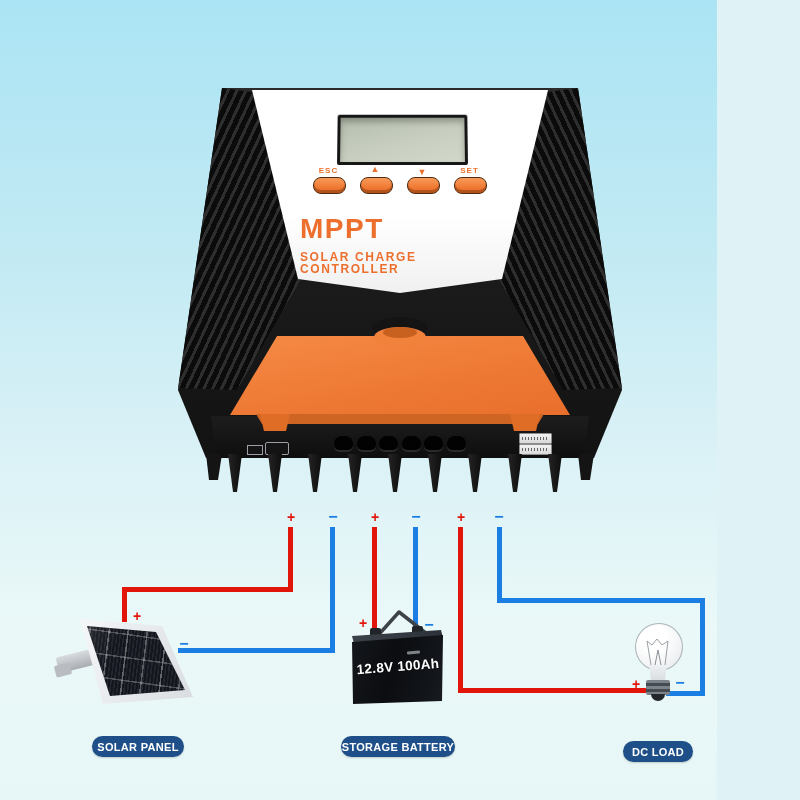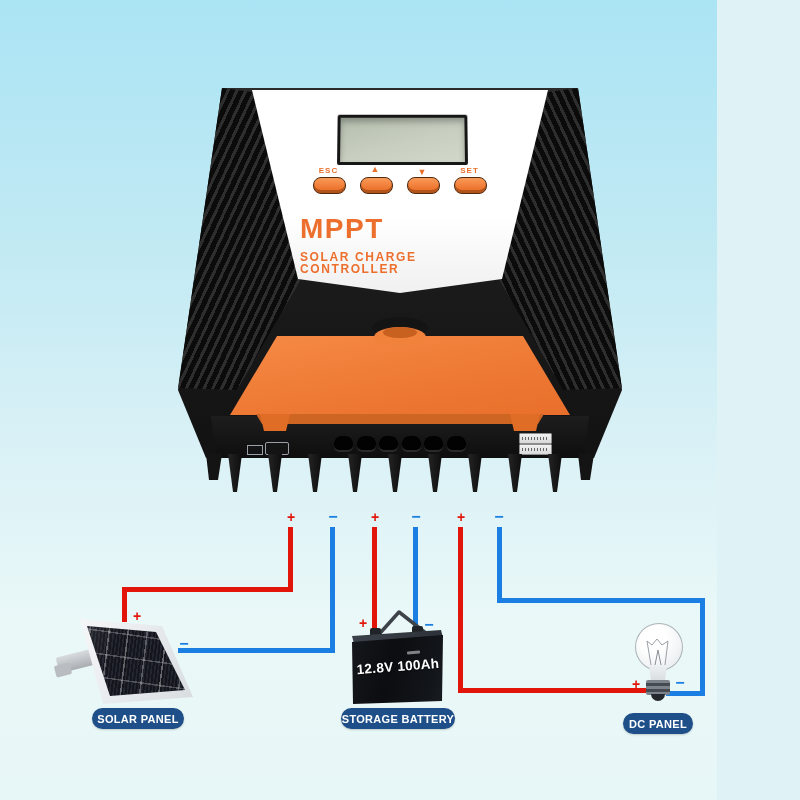--- a/index.html
+++ b/index.html
@@ -93,21 +93,21 @@
     border:1px solid rgba(160,168,175,.85);}
   .neck{left:18px;top:47px;width:24px;height:16px;
     clip-path:polygon(3px 0,21px 0,19px 16px,5px 16px);
     background:linear-gradient(#eef1f2,#d8dde1);}
   .bulb-base{left:18px;top:62px;width:24px;height:15px;border-radius:2px;
     background:repeating-linear-gradient(180deg,#7d838a 0 3px,#454a51 3px 6px);}
   .bulb-tip{left:23px;top:76px;width:14px;height:7px;background:#23272b;border-radius:0 0 7px 7px;}
   
   .badge{position:absolute;height:21px;background:#1e4f88;color:#fff;font-weight:bold;font-size:11px;
     display:flex;align-items:center;justify-content:center;border-radius:11px;letter-spacing:.3px;
-    box-shadow:0 1px 2px rgba(0,0,0,.18);}
+    box-shadow:0 1px 2px rgba(0,0,0,.18);margin-top:28px;}
 </style>
 </head>
 <body>
 
 <div class="stage">
 
   <div>
     <div class="abs ctl-body"></div>
     <div class="abs ribs-left"></div>
     <div class="abs ribs-right"></div>
@@ -230,15 +230,15 @@
       <polyline points="16,42 12,18 17,22 22,16 27,22 33,18 30,42" fill="none" stroke="#9aa0a5" stroke-width="1"></polyline>
       <polyline points="20,42 23,27 26,42" fill="none" stroke="#8a9095" stroke-width="1"></polyline>
     </svg>
     <div class="abs neck"></div>
     <div class="abs bulb-base"></div>
     <div class="abs bulb-tip"></div>
   </div>
 
   <div class="badge" style="left:92px;top:708px;width:92px;">SOLAR PANEL</div>
   <div class="badge" style="left:341px;top:708px;width:114px;">STORAGE BATTERY</div>
-  <div class="badge" style="left:623px;top:713px;width:70px;">DC PANEL</div>
+  <div class="badge" style="left:623px;top:713px;width:70px;">DC LOAD</div>
 
 </div>
 
 </body></html>

